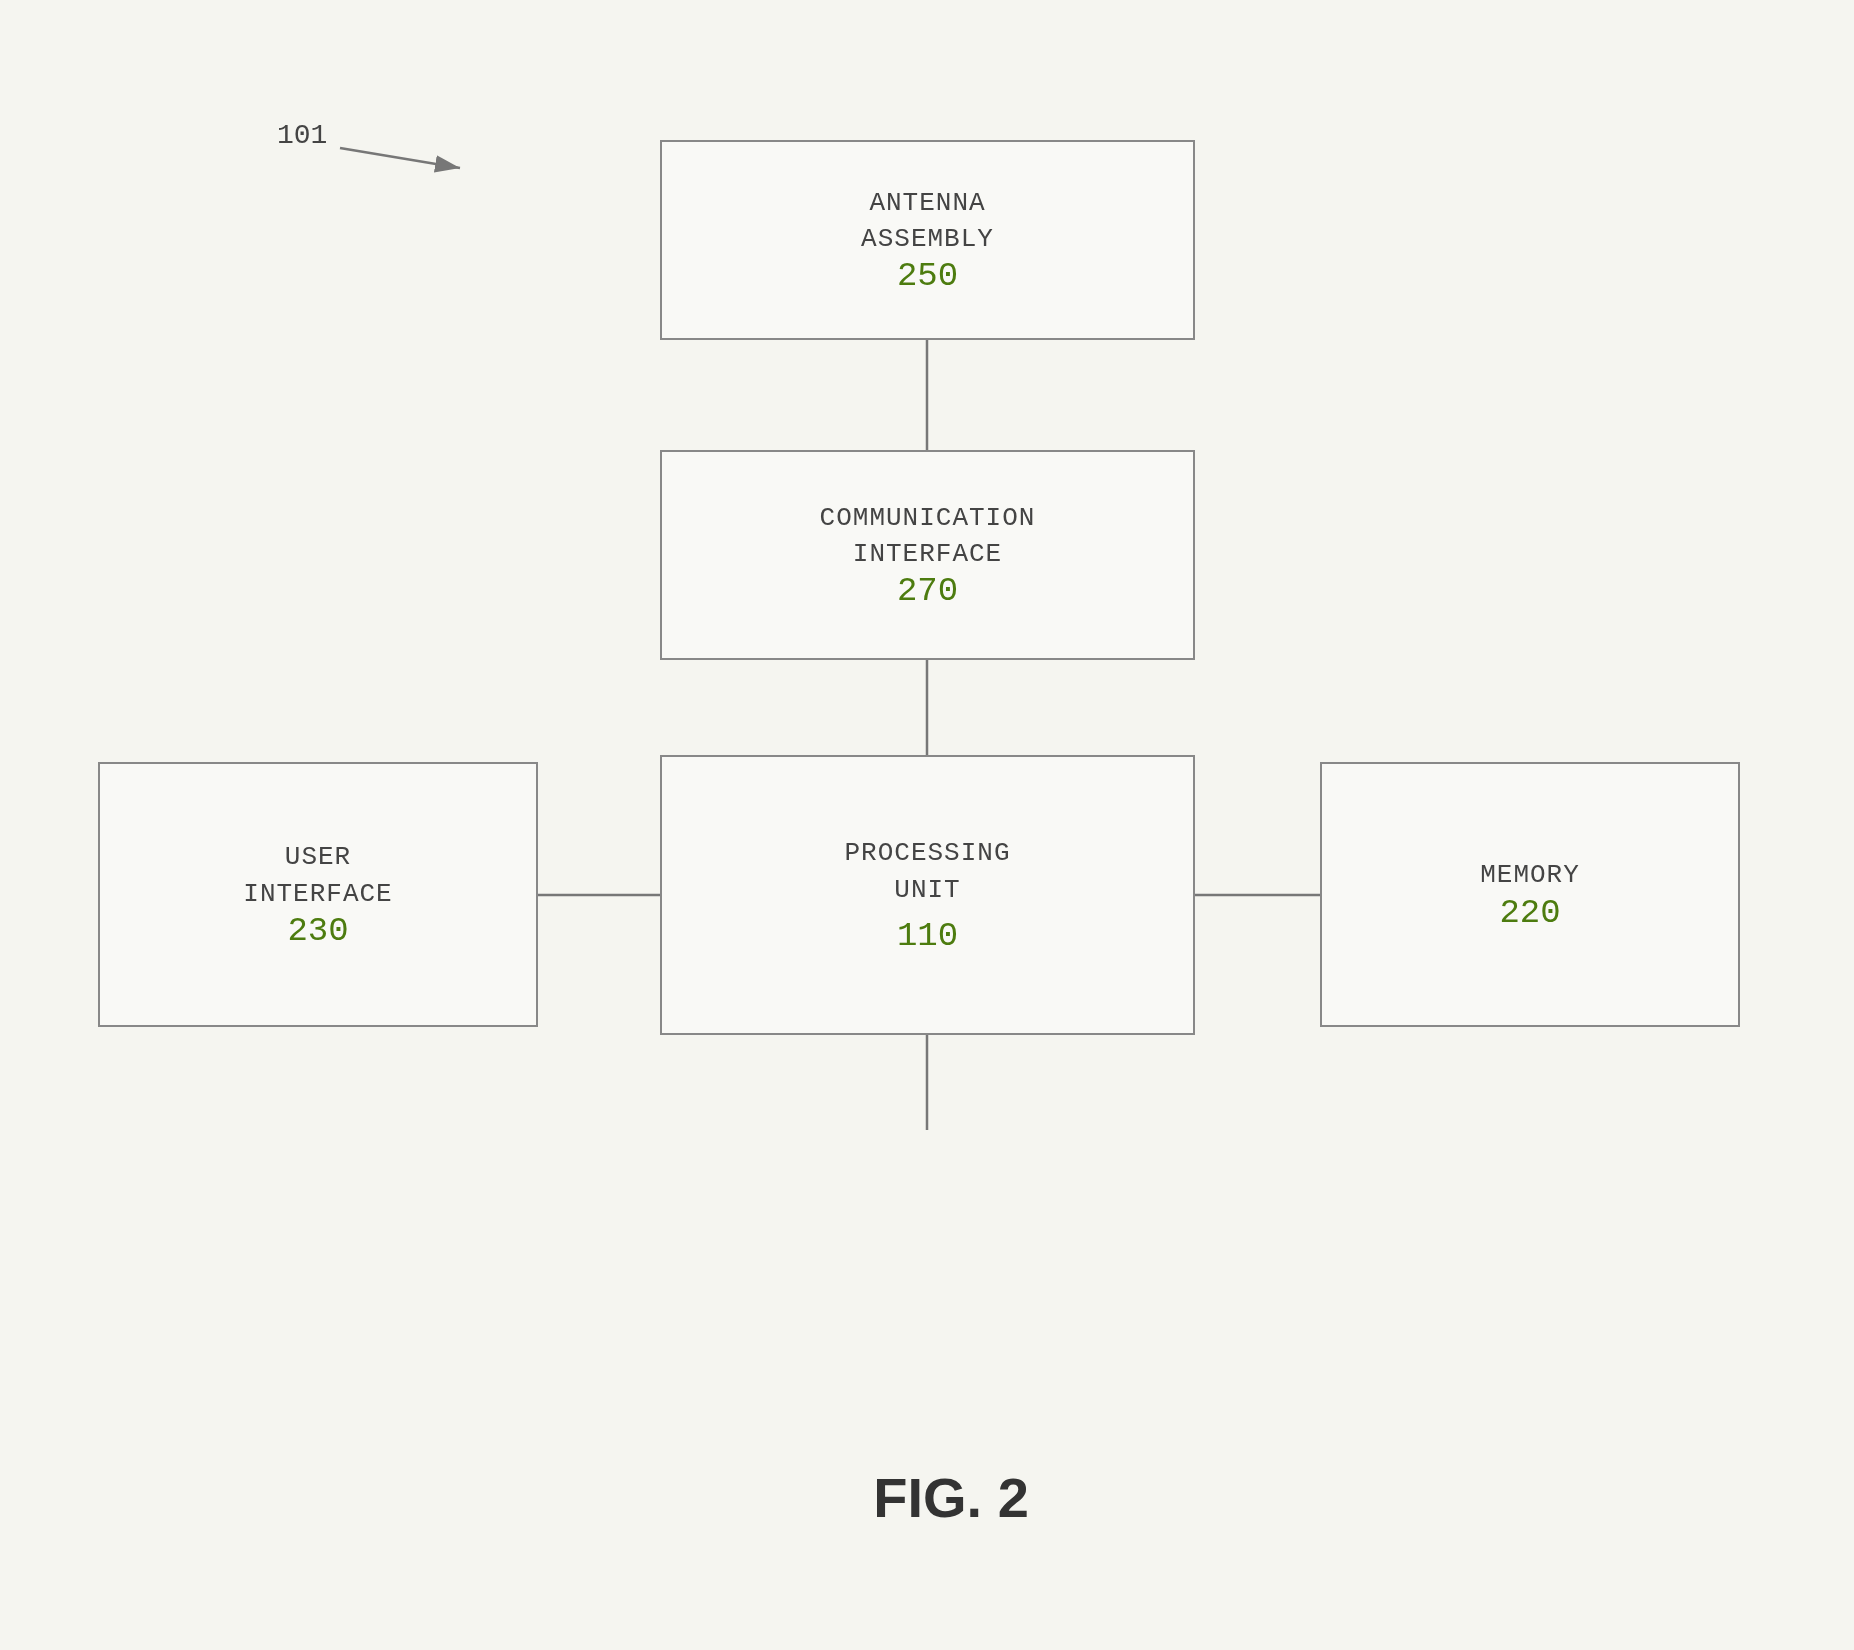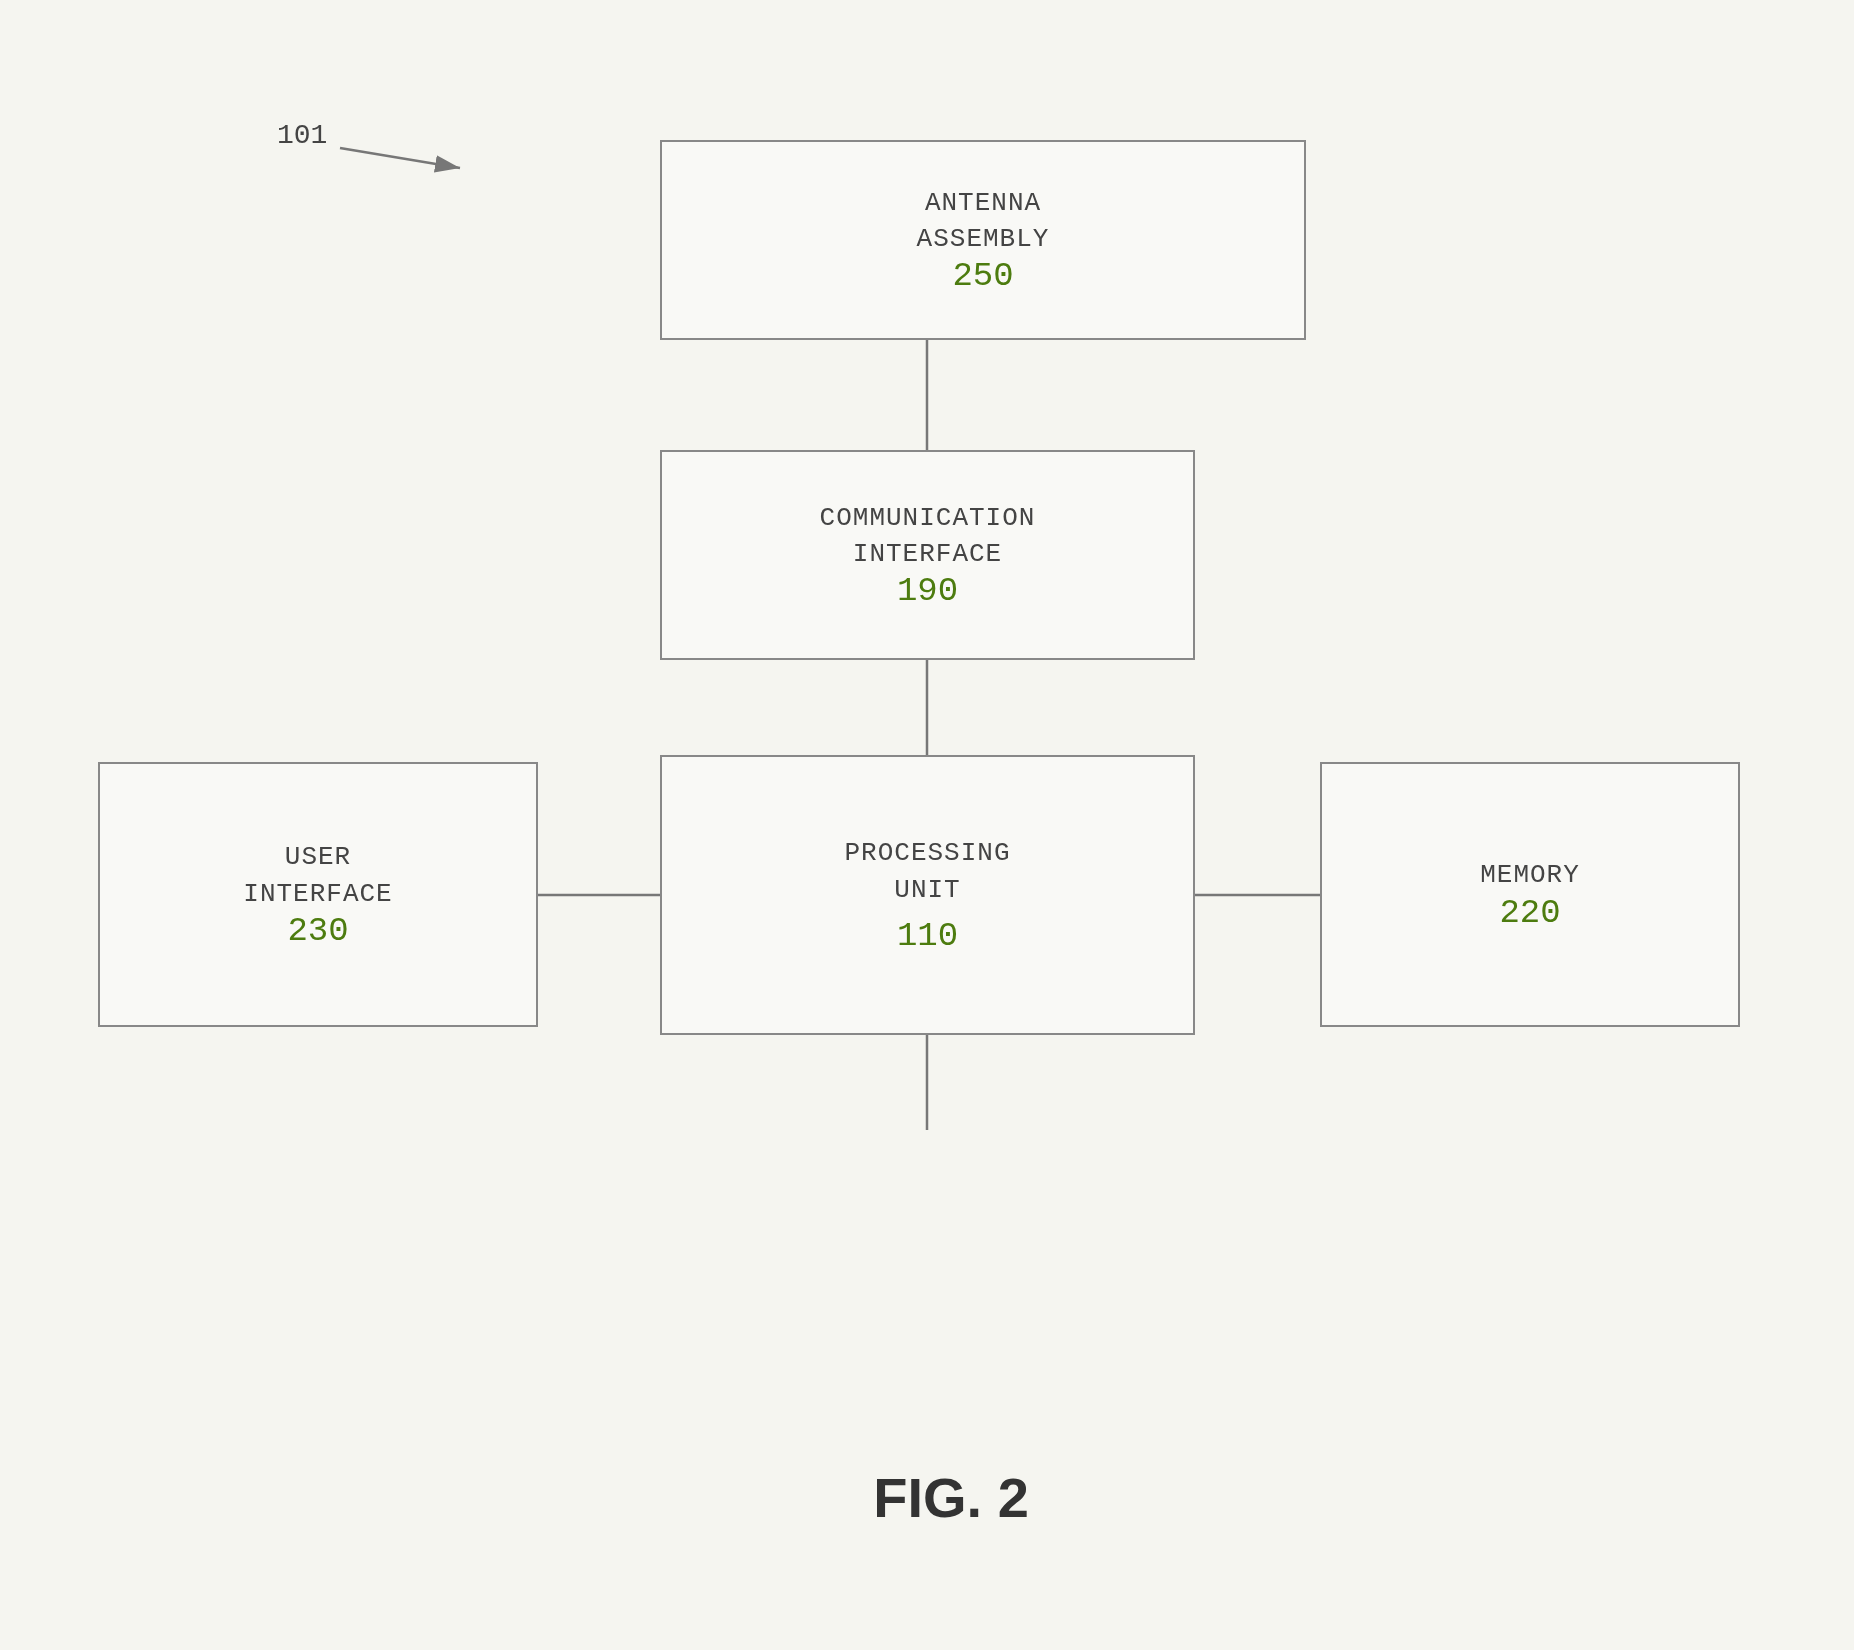--- a/index.html
+++ b/index.html
@@ -102,34 +102,34 @@
 
     <line x1="538" y1="895" x2="680" y2="895" stroke="#777" stroke-width="2.5"></line>
 
     <line x1="1175" y1="895" x2="1320" y2="895" stroke="#777" stroke-width="2.5"></line>
 
     <line x1="927" y1="1035" x2="927" y2="1130" stroke="#777" stroke-width="2.5"></line>
   </svg>
 
   <div class="ref-label" style="top: 120px; left: 245px;">101</div>
 
-  <div class="block" style="left: 660px; top: 140px; width: 646px; height: 200px;">
+  <div class="block" style="left: 660px; top: 140px; width: 535px; height: 200px;">
     <span class="block-label">
       <span>ANTENNA</span><br>
       <span>ASSEMBLY</span>
     </span>
     <span class="block-number">250</span>
   </div>
 
   <div class="block" style="left: 660px; top: 450px; width: 535px; height: 210px;">
     <span class="block-label">
       <span>COMMUNICATION</span><br>
       <span>INTERFACE</span>
     </span>
-    <span class="block-number">190</span>
+    <span class="block-number">270</span>
   </div>
 
   <div class="block" style="left: 98px; top: 762px; width: 440px; height: 265px;">
     <span class="block-label">
       <span>USER</span><br>
       <span>INTERFACE</span>
     </span>
     <span class="block-number">230</span>
   </div>
 

